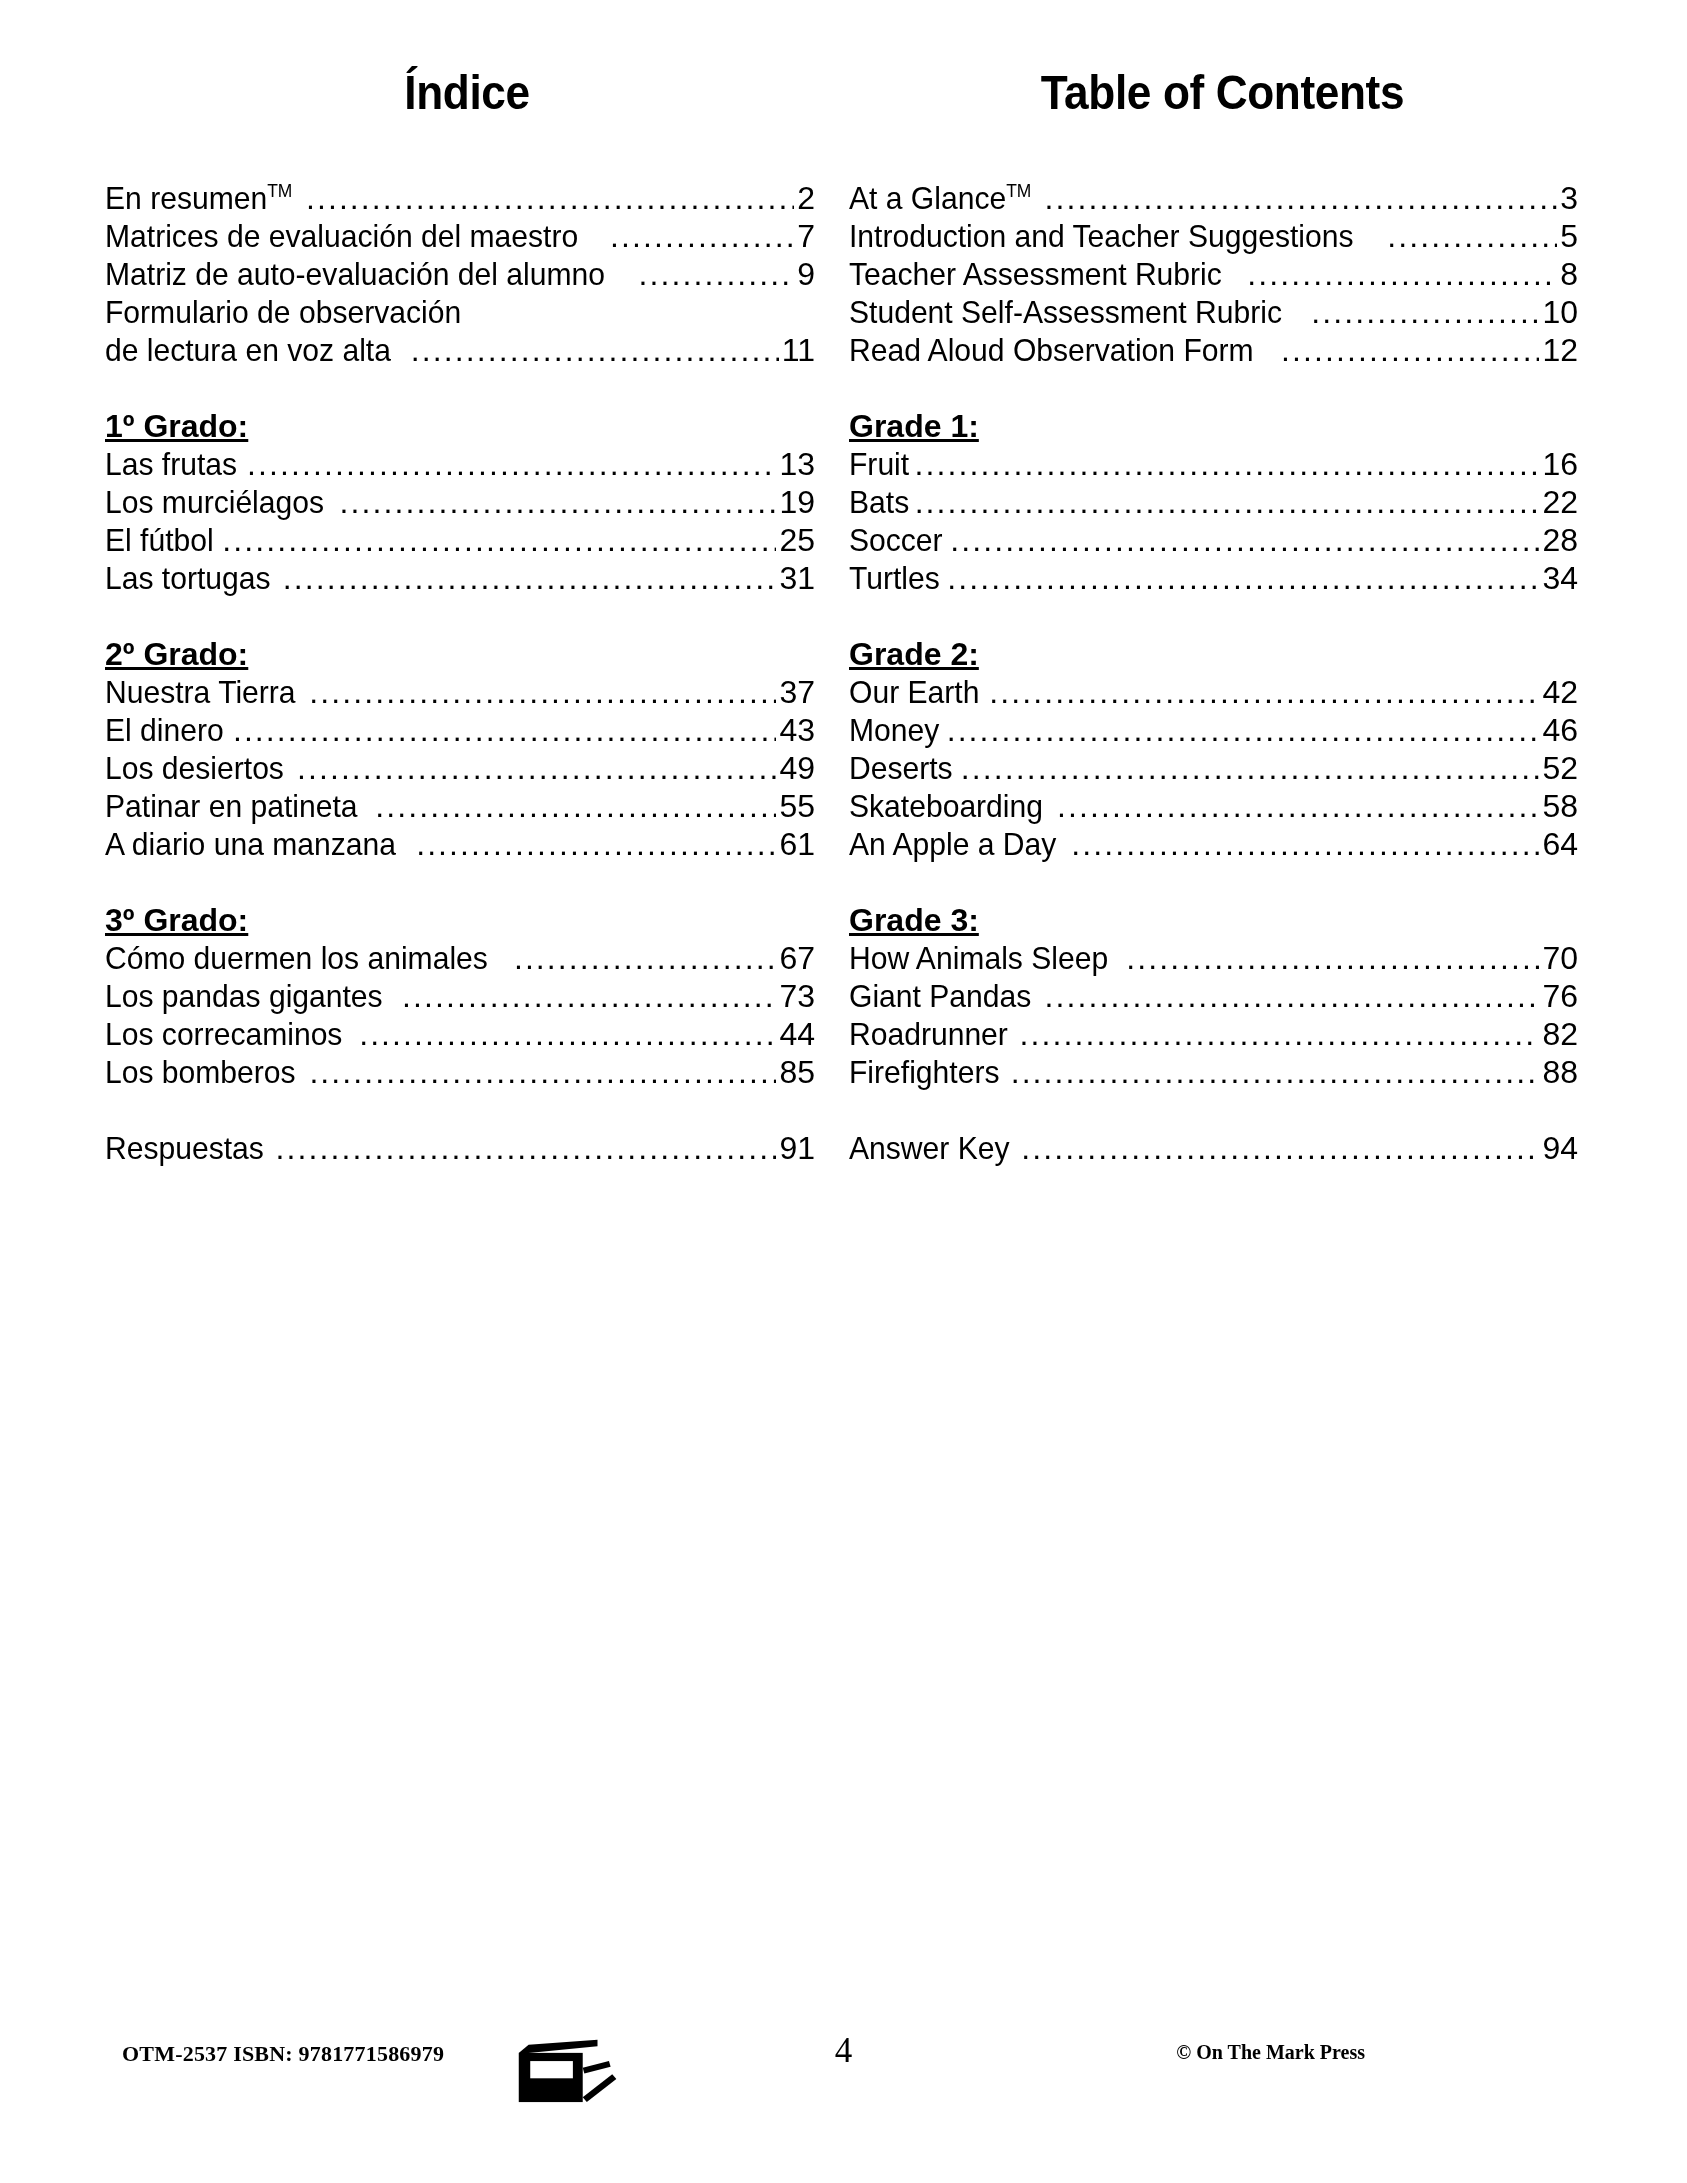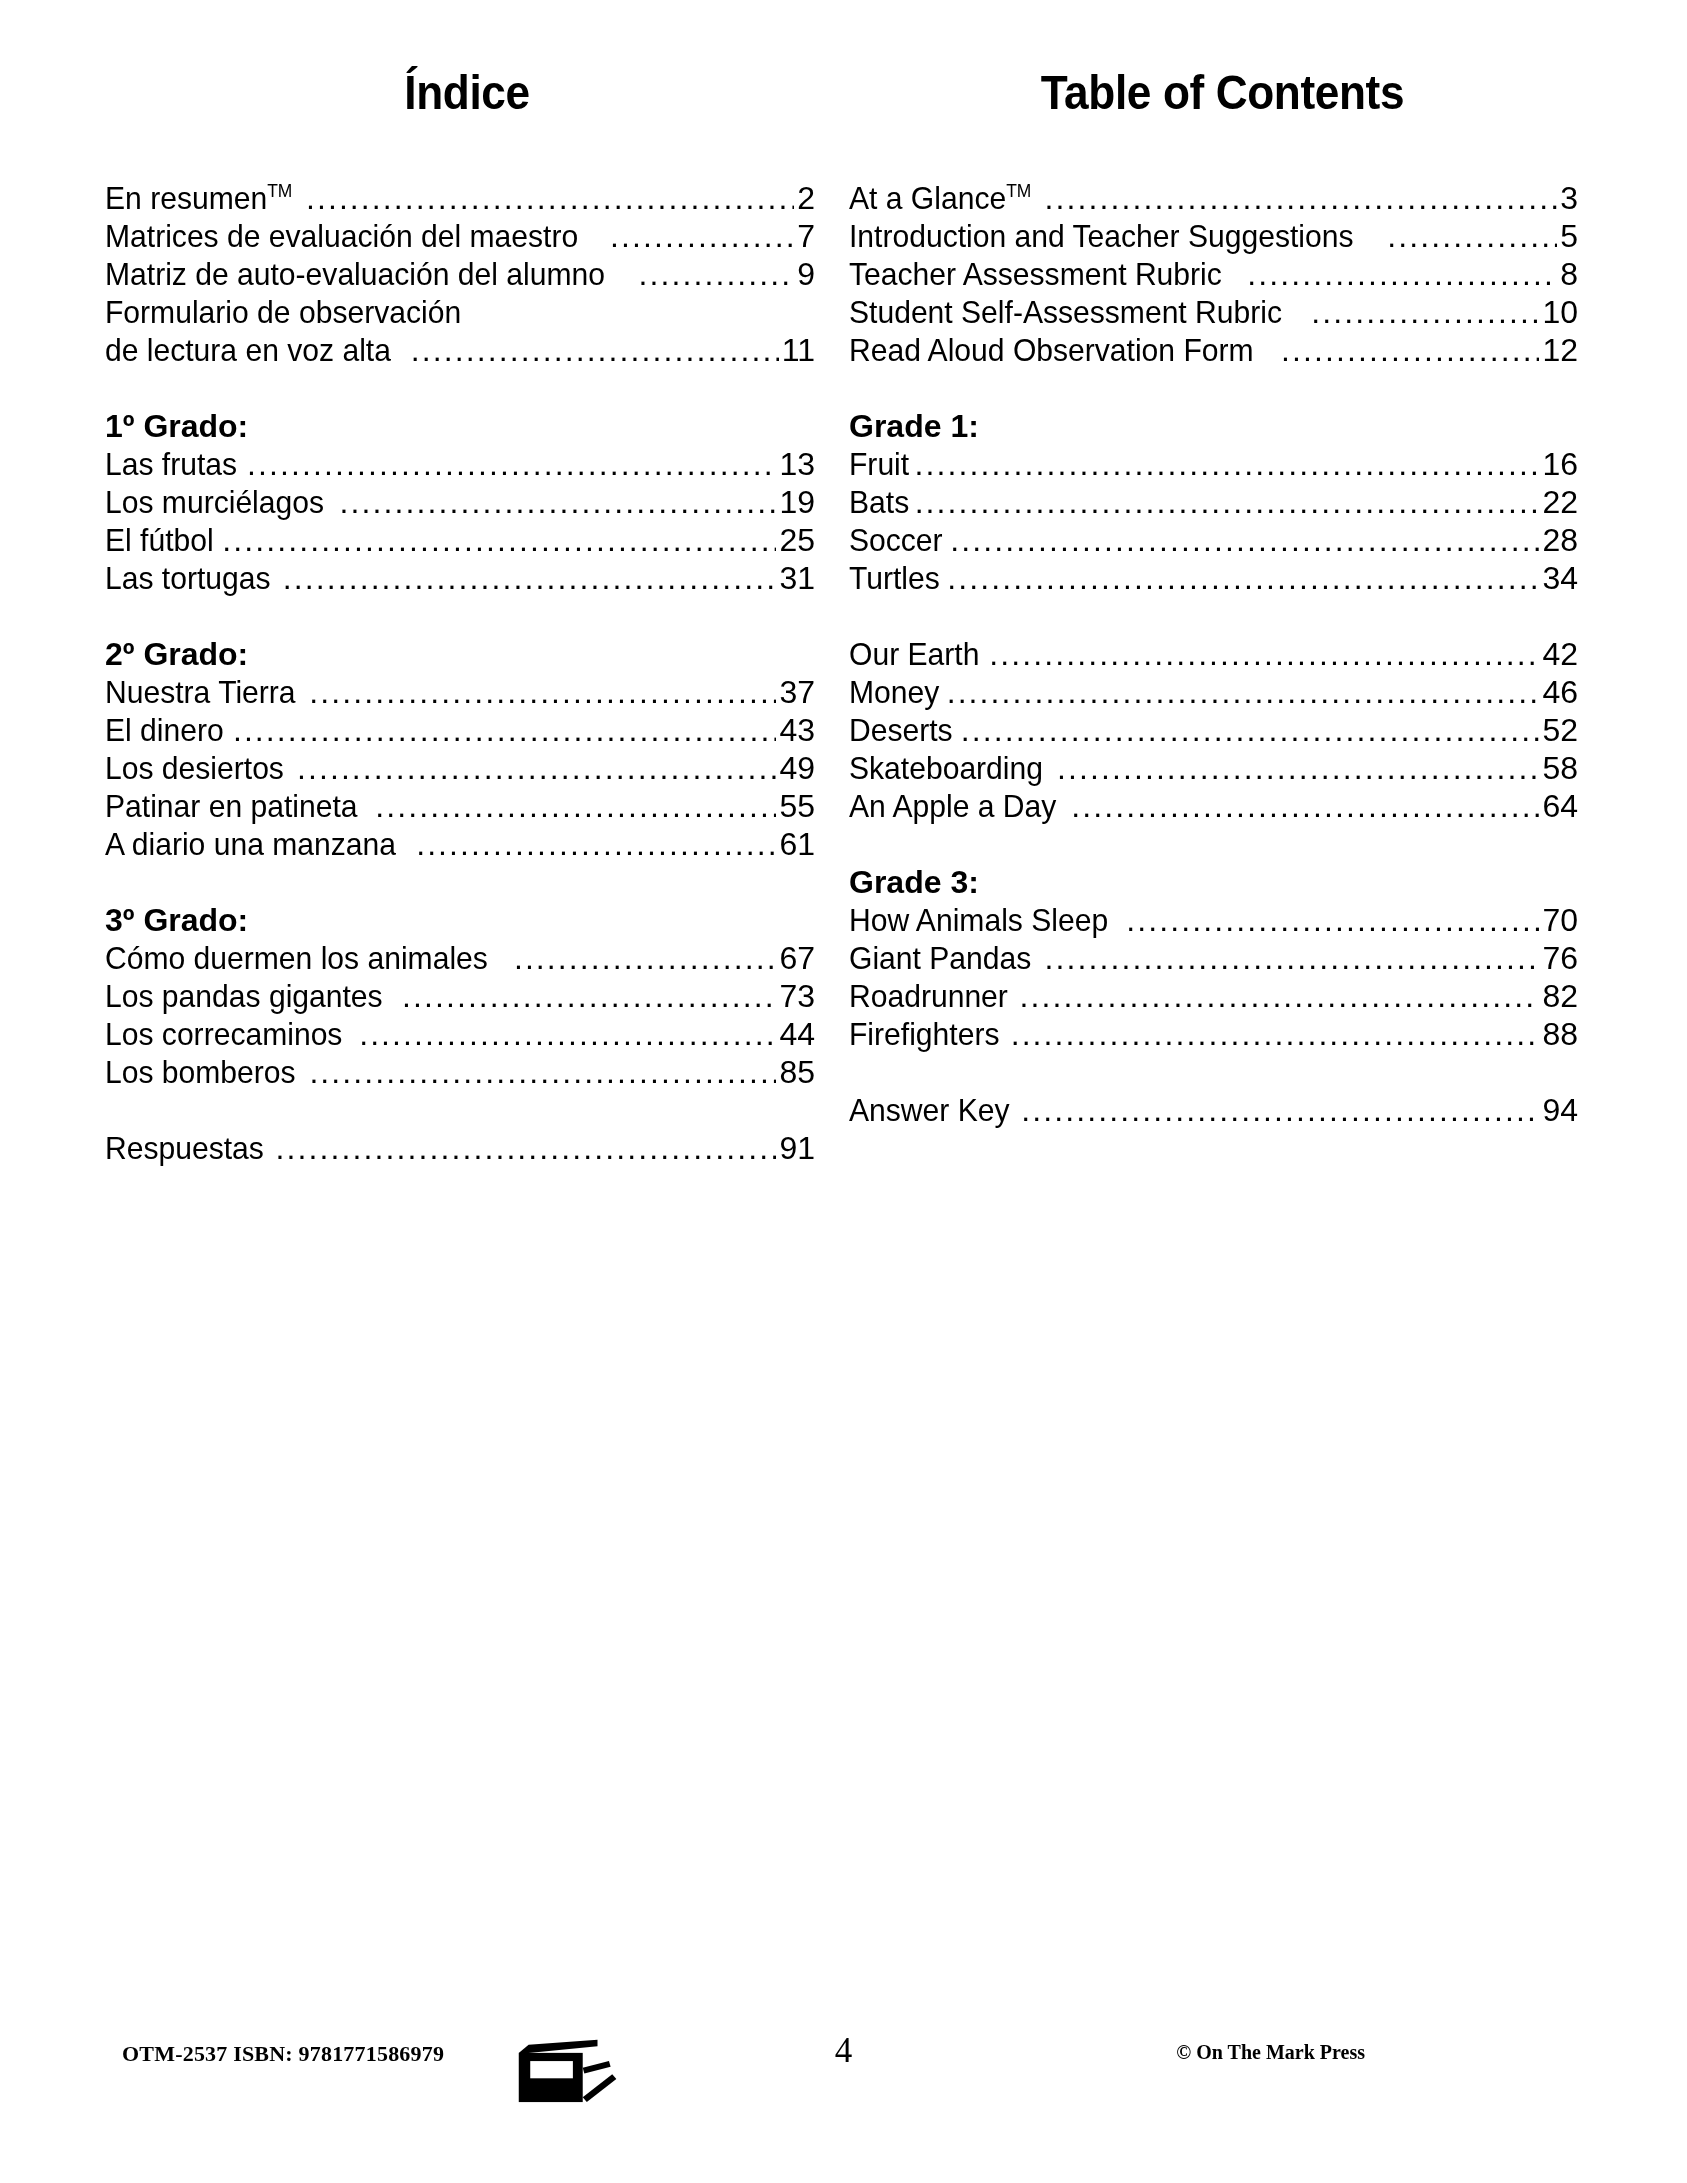--- a/index.html
+++ b/index.html
@@ -69,20 +69,21 @@
   .group-head,
   .spacer {
     font-size: 32px;
     line-height: 38px;
     height: 38px;
     white-space: nowrap;
     overflow: hidden;
   }
   .group-head {
     font-weight: bold;
+    text-decoration: underline;
   }
   .spacer {
     height: 38px;
   }
 
   
   .entry {
     display: flex;
     align-items: baseline;
     width: 100%;
@@ -314,20 +315,21 @@
           <span class="label">Soccer</span>
           <span class="dots">..............................................................................................</span>
           <span class="page-no">28</span>
         </div>
         <div class="entry">
           <span class="label">Turtles</span>
           <span class="dots">..............................................................................................</span>
           <span class="page-no">34</span>
         </div>
         <div class="spacer"></div>
+        <div class="group-head">Grade 2:</div>
         <div class="entry">
           <span class="label">Our Earth</span>
           <span class="dots">..............................................................................................</span>
           <span class="page-no">42</span>
         </div>
         <div class="entry">
           <span class="label">Money</span>
           <span class="dots">..............................................................................................</span>
           <span class="page-no">46</span>
         </div>

